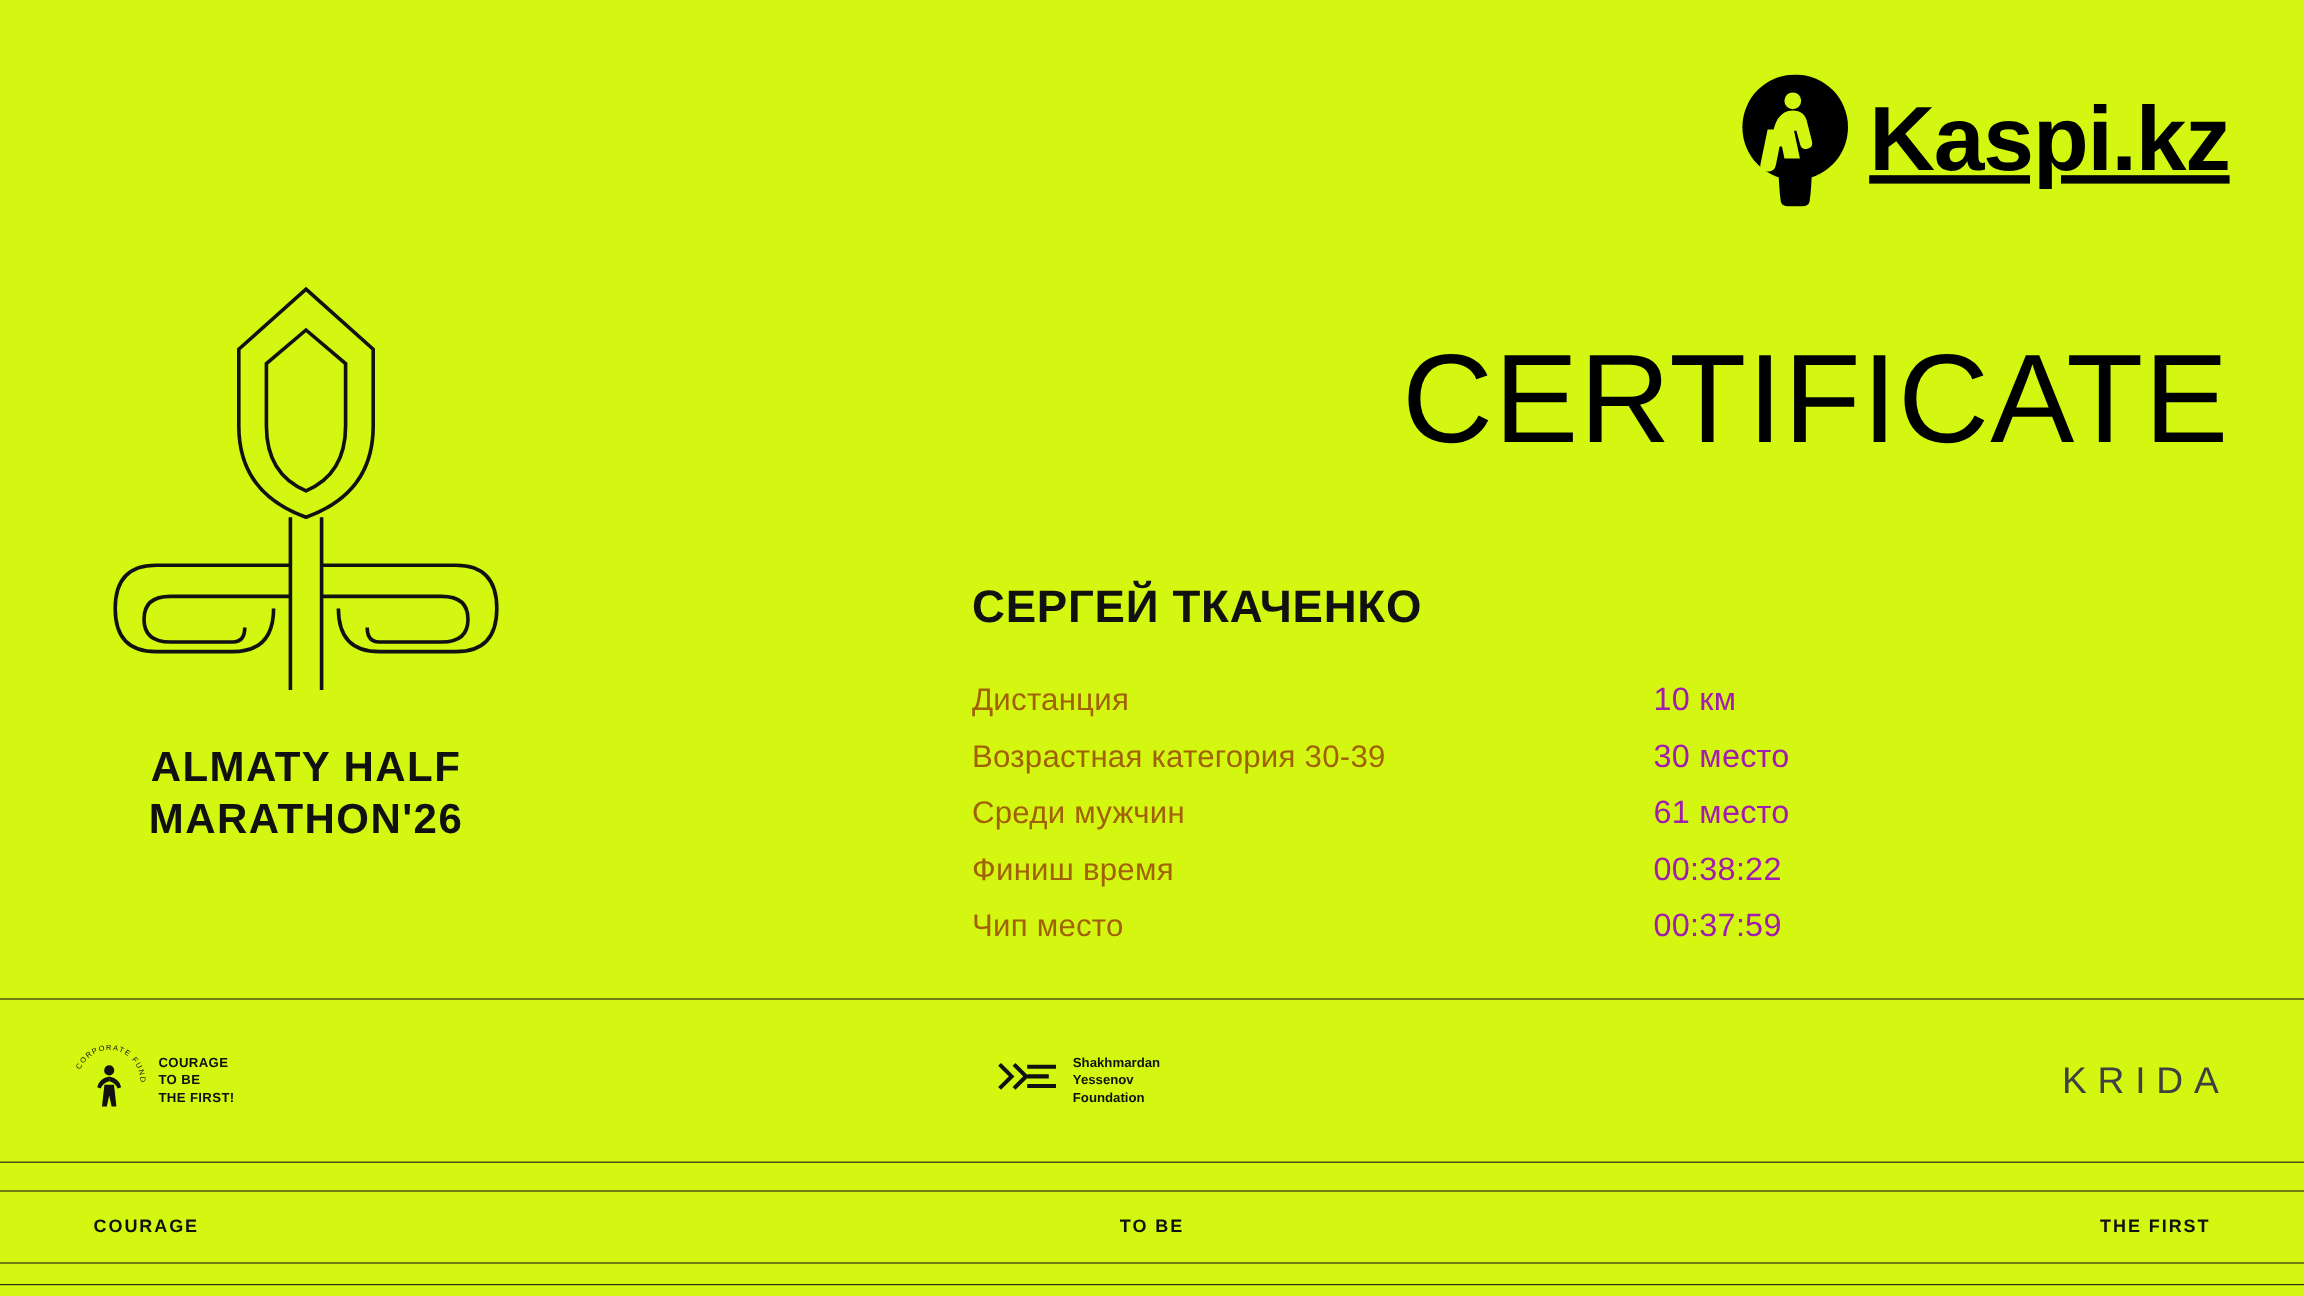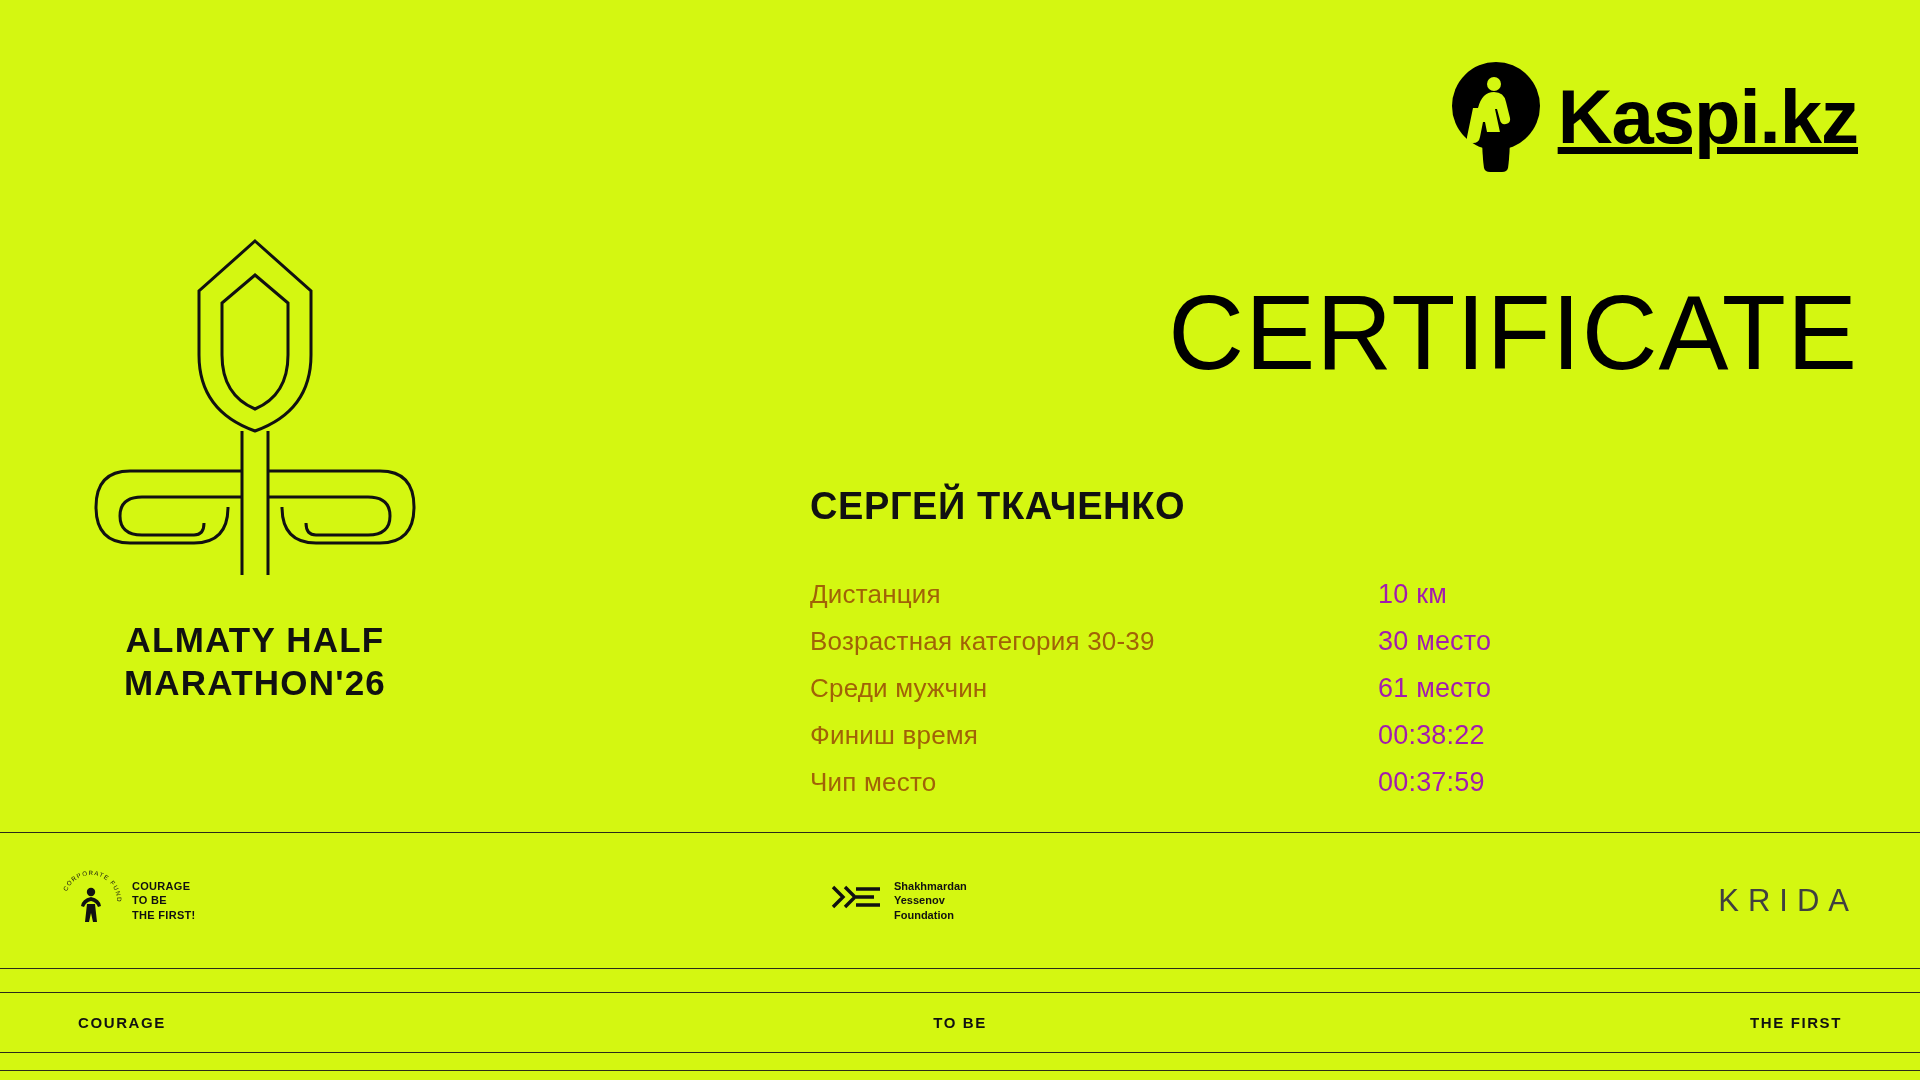--- a/index.html
+++ b/index.html
@@ -69,21 +69,21 @@
   .info {
     position: absolute;
     left: 810px;
     top: 485px;
     width: 1050px;
   }
   .athlete-name {
     font-size: 38px;
     font-weight: 700;
     letter-spacing: 0.6px;
-    margin-bottom: 51px;
+    margin-bottom: 40px;
     color: #111;
   }
   .info-row {
     display: flex;
     align-items: baseline;
     margin-bottom: 16px;
   }
   .info-label {
     width: 568px;
     font-size: 26px;

